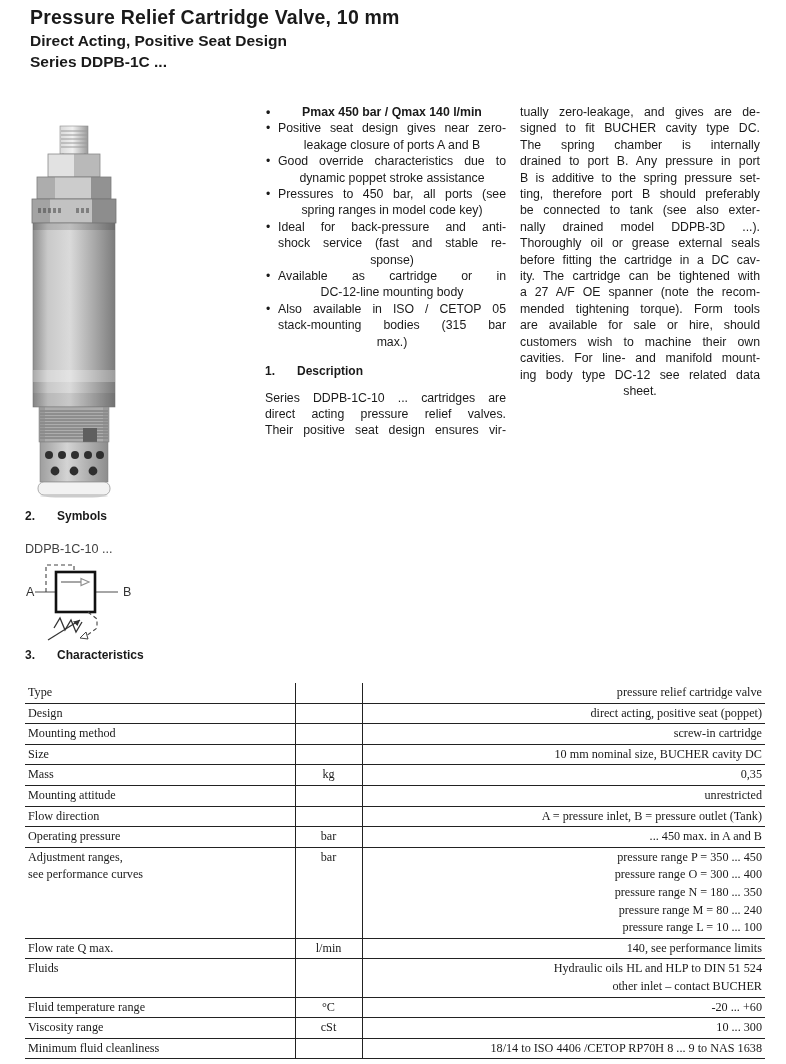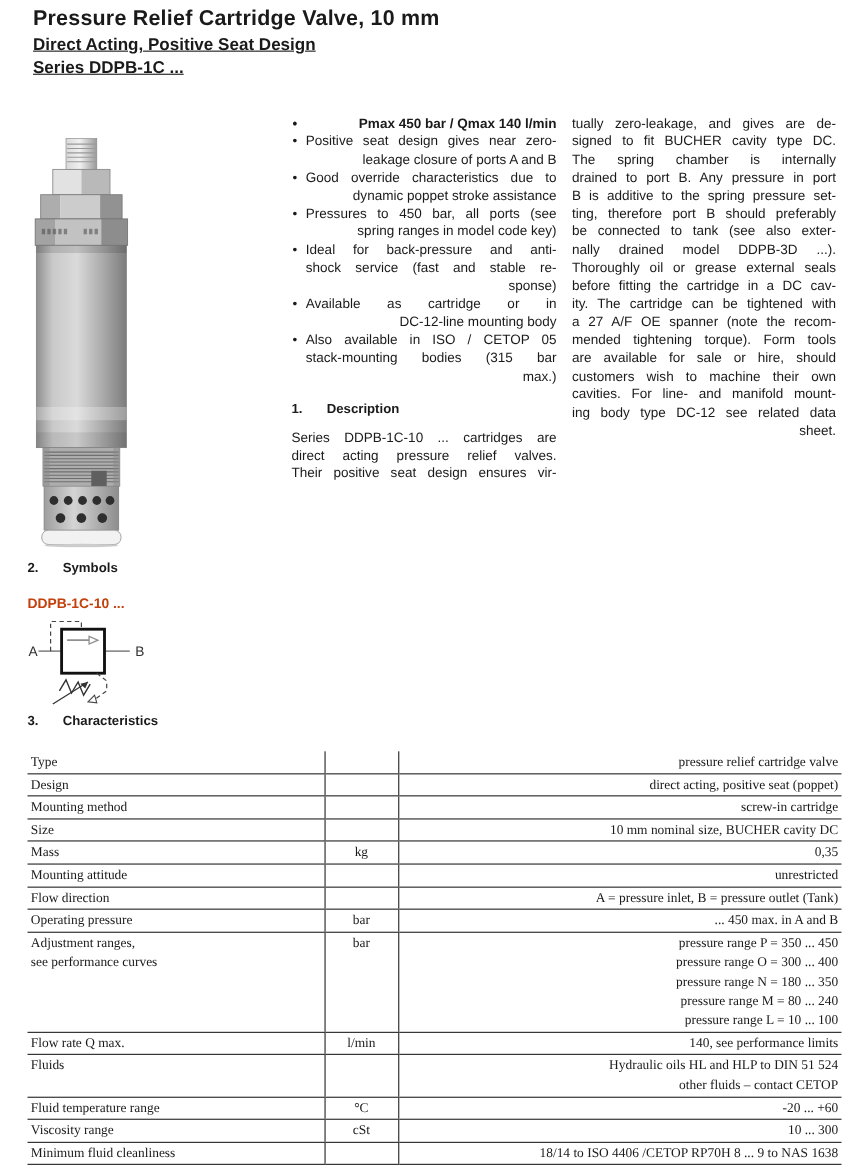--- a/index.html
+++ b/index.html
@@ -1,37 +1,37 @@
 <!DOCTYPE html>
 <html><head>
 <meta charset="utf-8">
 <style>
   html,body{margin:0;padding:0;background:#fff;}
   .page{position:relative;width:786px;height:1064px;background:#fff;
         font-family:"Liberation Sans","DejaVu Sans",sans-serif;color:#1a1a1a;overflow:hidden;}
   
   .title-block{position:absolute;left:30px;top:6px;}
   .doc-title{font-size:19.5px;font-weight:bold;margin:0;letter-spacing:.2px;}
-  .doc-sub{font-size:15.5px;font-weight:bold;margin:3px 0 0 0;text-decoration:underline;}
+  .doc-sub{font-size:15.5px;font-weight:bold;margin:3px 0 0 0;}
   
   .col-mid{position:absolute;left:265px;top:104px;width:241px;font-size:12.3px;line-height:16.4px;}
   .col-right{position:absolute;left:520px;top:104px;width:240px;font-size:12.3px;line-height:16.4px;}
   .lj{text-align:justify;text-align-last:justify;}
-  .ll{text-align:right;}
+  .ll{text-align:center;}
   ul.features{list-style:none;margin:0;padding:0;}
   li.feature{position:relative;padding-left:13px;margin:0;}
   li.feature::before{content:"\2022";position:absolute;left:1px;top:0;}
   li.feature.bold{font-weight:bold;}
   .sec-head{font-size:12px;font-weight:bold;}
   .sec-head .num{display:inline-block;width:32px;}
   .desc-head{margin-top:13px;}
   .para{margin-top:10px;}
   
   .symbols-head{position:absolute;left:25px;top:509px;}
-  .variant{position:absolute;left:25px;top:542px;font-size:12.6px;color:#c2410c;font-weight:bold;}
+  .variant{position:absolute;left:25px;top:542px;font-size:12.6px;color:#404040;}
   .symbol-svg{position:absolute;left:18px;top:556px;}
   
   .char-head{position:absolute;left:25px;top:648px;}
   table.char{position:absolute;left:25px;top:683px;width:740px;border-collapse:collapse;table-layout:fixed;font-family:Liberation Serif, serif;}
   table.char td{border-bottom:1px solid #222;font-size:12.2px;line-height:17.6px;
                 padding:1px 3px;vertical-align:top;overflow:hidden;white-space:nowrap;}
   td.c-label{padding-left:4px;}
   td.c-unit{border-left:1px solid #222;text-align:center;}
   td.c-value{border-left:1px solid #222;text-align:right;padding-right:5px;}
   
@@ -357,21 +357,21 @@
         </tr>
         <tr>
           <td class="c-label">
             <div>Fluids</div>
           </td>
           <td class="c-unit">
             <div></div>
           </td>
           <td class="c-value">
             <div>Hydraulic oils HL and HLP to DIN 51 524</div>
-            <div>other fluids – contact CETOP</div>
+            <div>other inlet – contact BUCHER</div>
           </td>
         </tr>
         <tr>
           <td class="c-label">
             <div>Fluid temperature range</div>
           </td>
           <td class="c-unit">
             <div>°C</div>
           </td>
           <td class="c-value">

